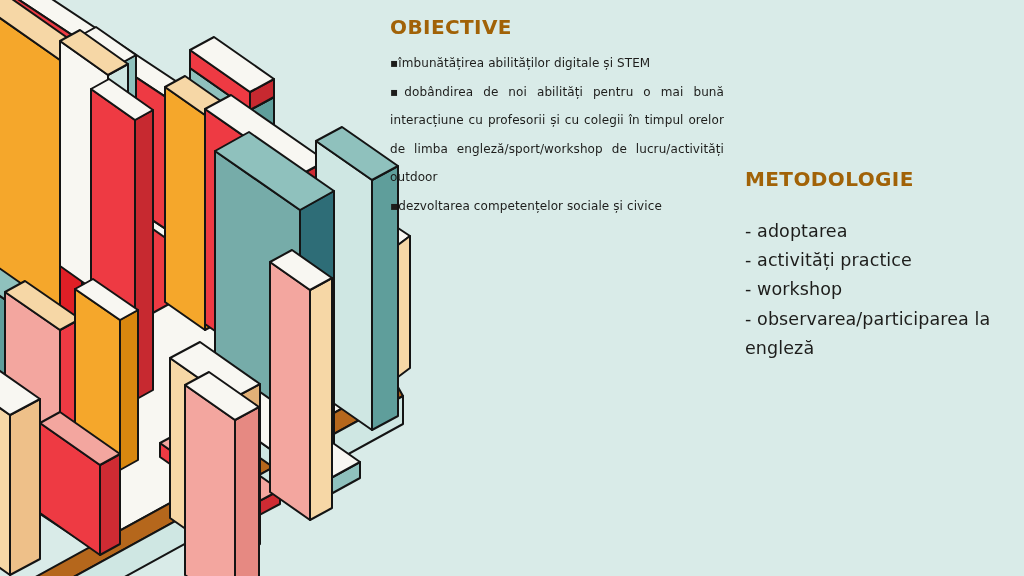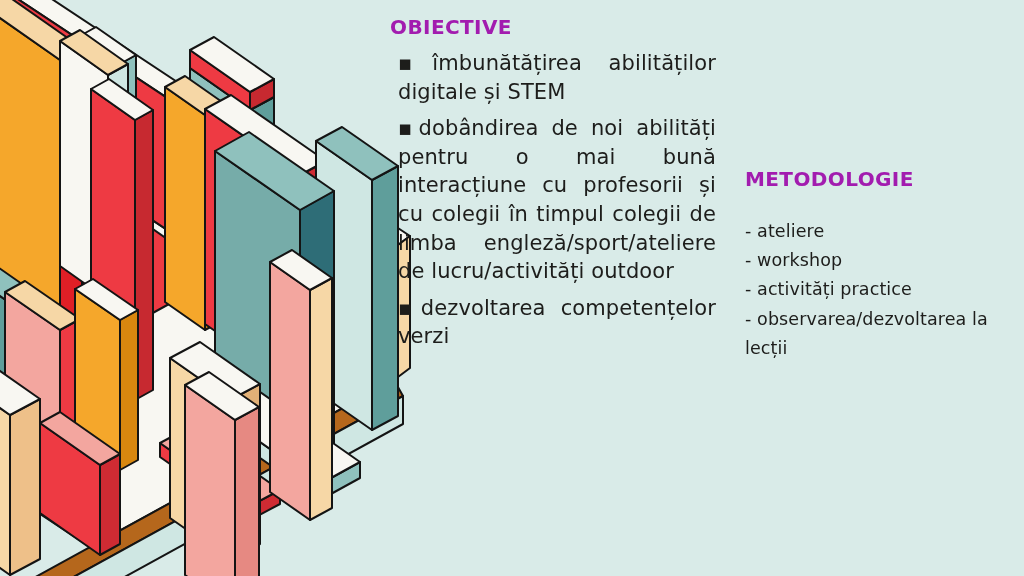--- a/index.html
+++ b/index.html
@@ -9,24 +9,24 @@
     font-family:"DejaVu Sans","Liberation Sans",sans-serif;
     color:#1d1d1b;
   }
   .illustration{position:absolute;left:0;top:0;}
   .col{position:absolute;}
   .col-objectives{left:390px;top:14px;width:334px;}
   .col-methodology{left:745px;top:166px;width:272px;}
   h1.red-heading{
     margin:0 0 8px 0;
     font-size:20px;font-weight:bold;line-height:27px;letter-spacing:.4px;
-    color:#a21caf;
+    color:#a16207;
   }
   .obj-item{
-    margin:8px;font-size:21px;line-height:28.6px;letter-spacing:.1px;
+    margin:0;font-size:12px;line-height:28.6px;letter-spacing:.1px;
     text-align:justify;
   }
   .met-list{margin-top:24px;}
   .met-item{
     margin:0;font-size:17.5px;line-height:29.2px;letter-spacing:.1px;
   }
 </style>
 </head>
 <body>
 
@@ -143,25 +143,25 @@
       <polygon points="235,610 185,575 185,385 235,420" fill="#f3a69f"></polygon>
       <polygon points="235,610 259,597 259,407 235,420" fill="#e68982"></polygon>
       <polygon points="235,420 185,385 209,372 259,407" fill="#f8f7f2"></polygon>
     </g>
   </g>
 </svg>
 
 <div class="col col-objectives">
   <h1 class="red-heading">OBIECTIVE</h1>
   <p class="obj-item">▪îmbunătățirea abilităților digitale și STEM</p>
-  <p class="obj-item">▪dobândirea de noi abilități pentru o mai bună interacțiune cu profesorii și cu colegii în timpul colegii de limba engleză/sport/ateliere de lucru/activități outdoor</p>
-  <p class="obj-item">▪dezvoltarea competențelor verzi</p>
+  <p class="obj-item">▪dobândirea de noi abilități pentru o mai bună interacțiune cu profesorii și cu colegii în timpul orelor de limba engleză/sport/workshop de lucru/activități outdoor</p>
+  <p class="obj-item">▪dezvoltarea competențelor sociale și civice</p>
 </div>
 
 <div class="col col-methodology">
   <h1 class="red-heading">METODOLOGIE</h1>
   <div class="met-list">
-    <p class="met-item">- ateliere</p>
+    <p class="met-item">- adoptarea</p>
+    <p class="met-item">- activități practice</p>
     <p class="met-item">- workshop</p>
-    <p class="met-item">- activități practice</p>
-    <p class="met-item">- observarea/dezvoltarea la lecții</p>
+    <p class="met-item">- observarea/participarea la engleză</p>
   </div>
 </div>
 
 </body></html>

